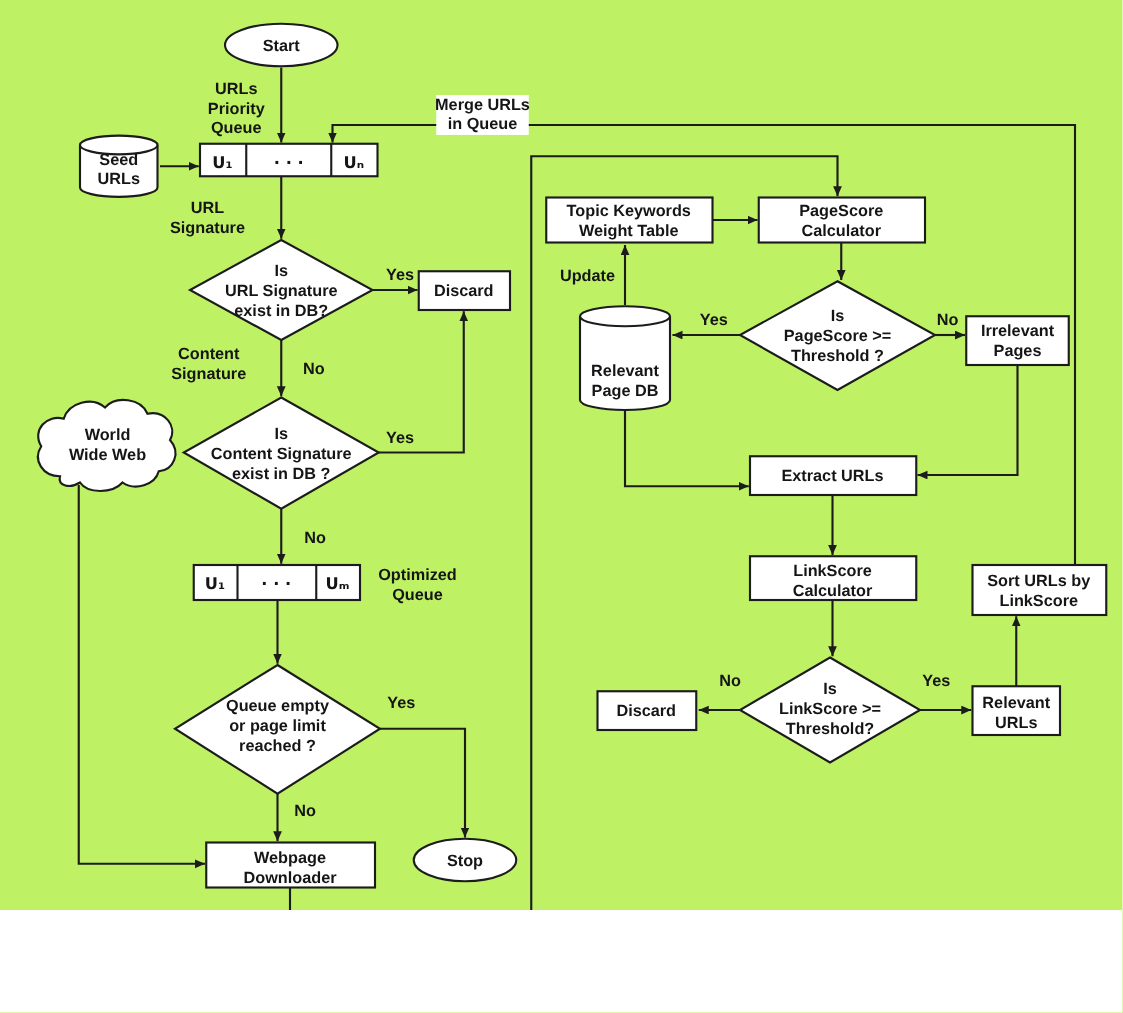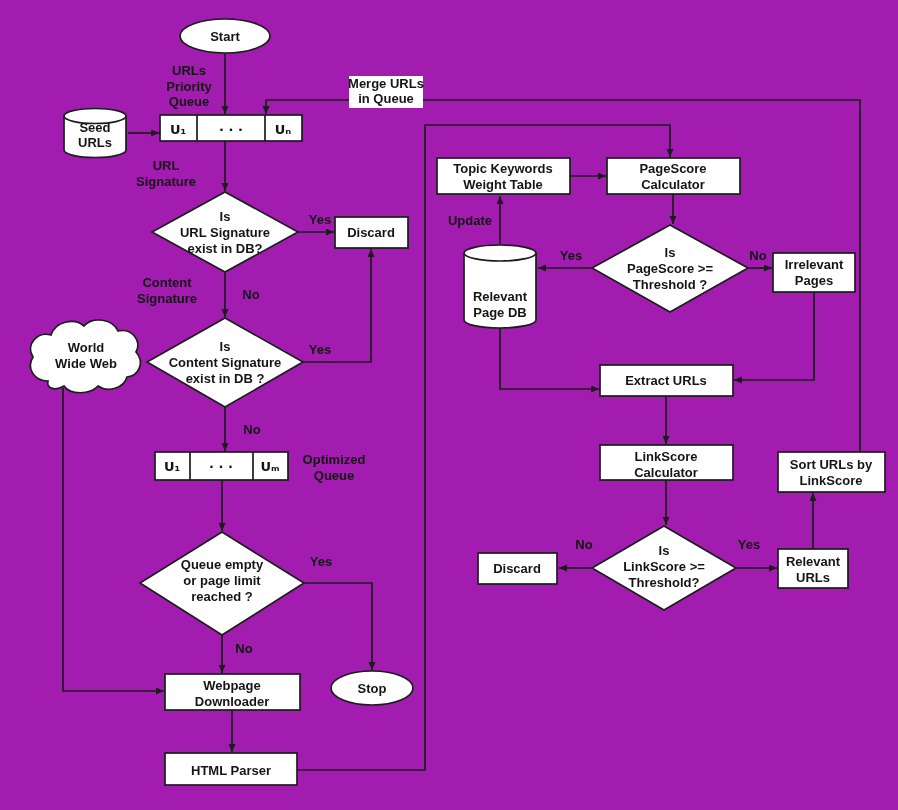--- a/index.html
+++ b/index.html
@@ -1,16 +1,16 @@
 <!DOCTYPE html>
 <html><head>
 <meta charset="utf-8">
 <style>
   html,body{margin:0;padding:0;background:#ffffff;}
-  .stage{width:898px;height:810px;background:#a21caf;position:relative;overflow:hidden;}
+  .stage{width:898px;height:728px;background:#bef264;position:relative;overflow:hidden;}
   svg text{font:bold 13px "Liberation Sans",sans-serif;fill:#151515;text-anchor:middle;}
   svg text.q{font-family:"DejaVu Sans","Liberation Sans",sans-serif;}
   .shape{fill:#ffffff;stroke:#1c1c1c;stroke-width:1.7;}
   .edge{fill:none;stroke:#1c1c1c;stroke-width:1.7;}
   .mask{fill:#ffffff;stroke:none;}
 </style>
 </head>
 <body>
 
 <div class="stage">

